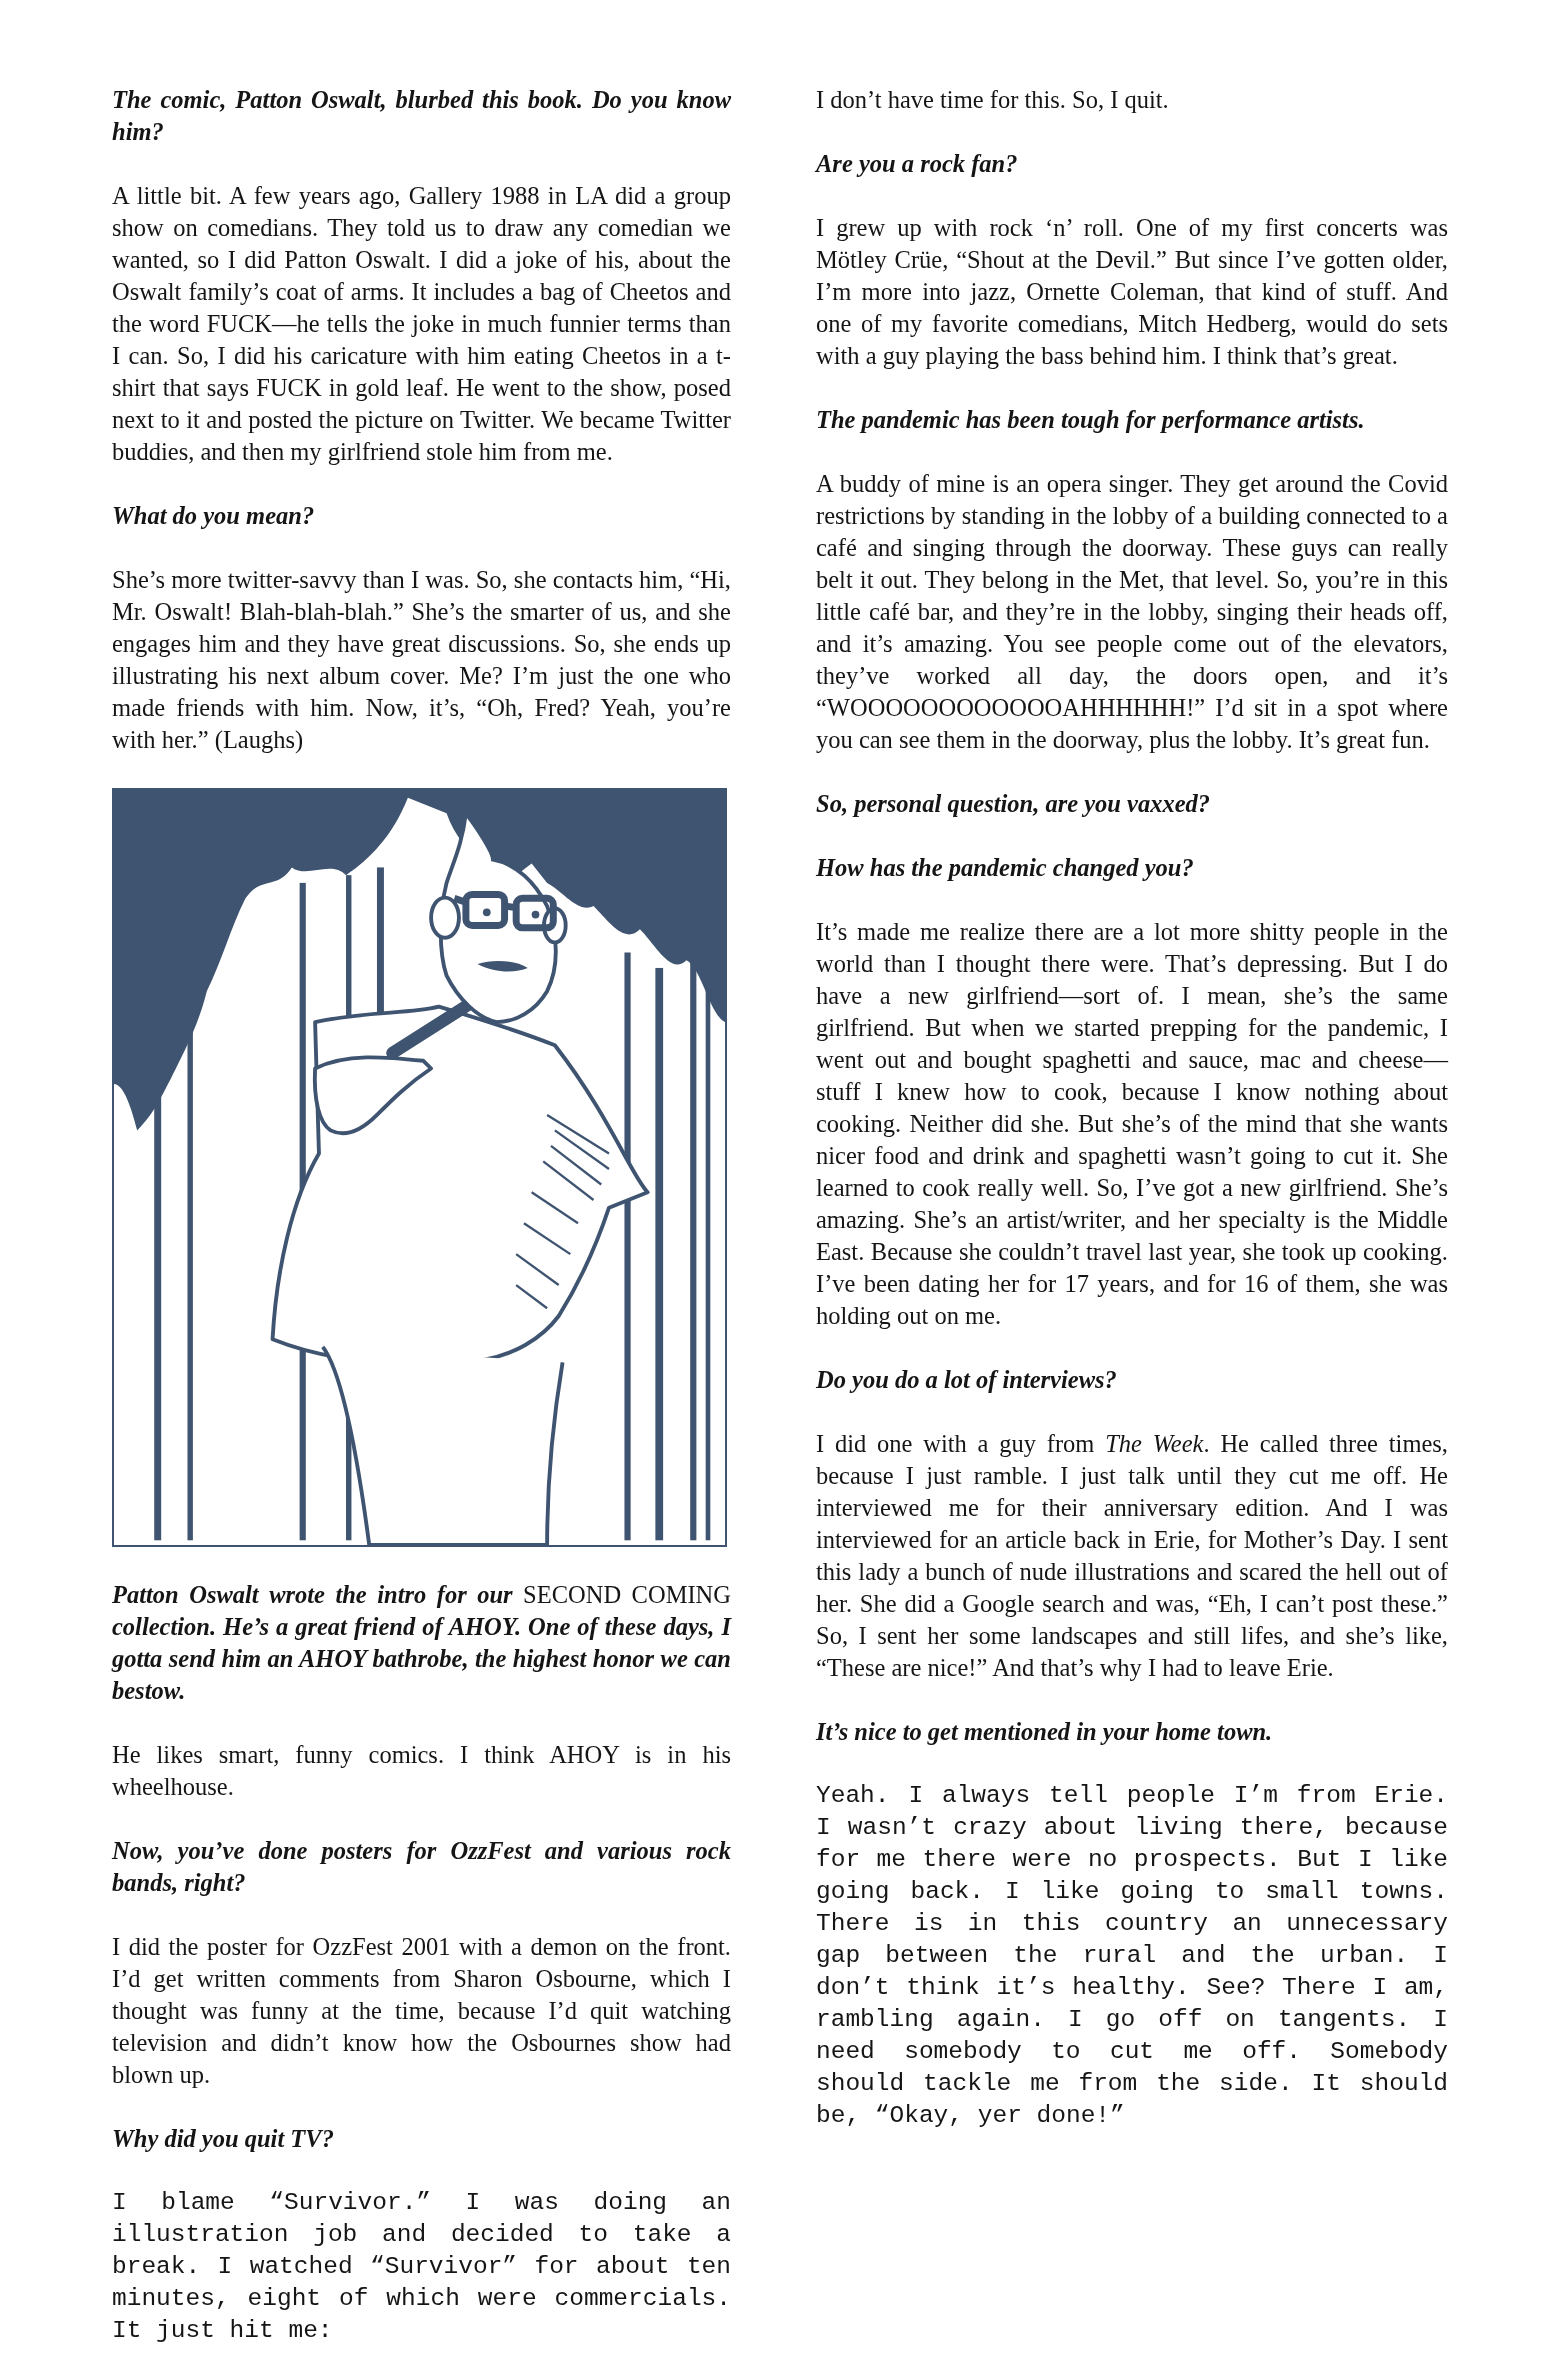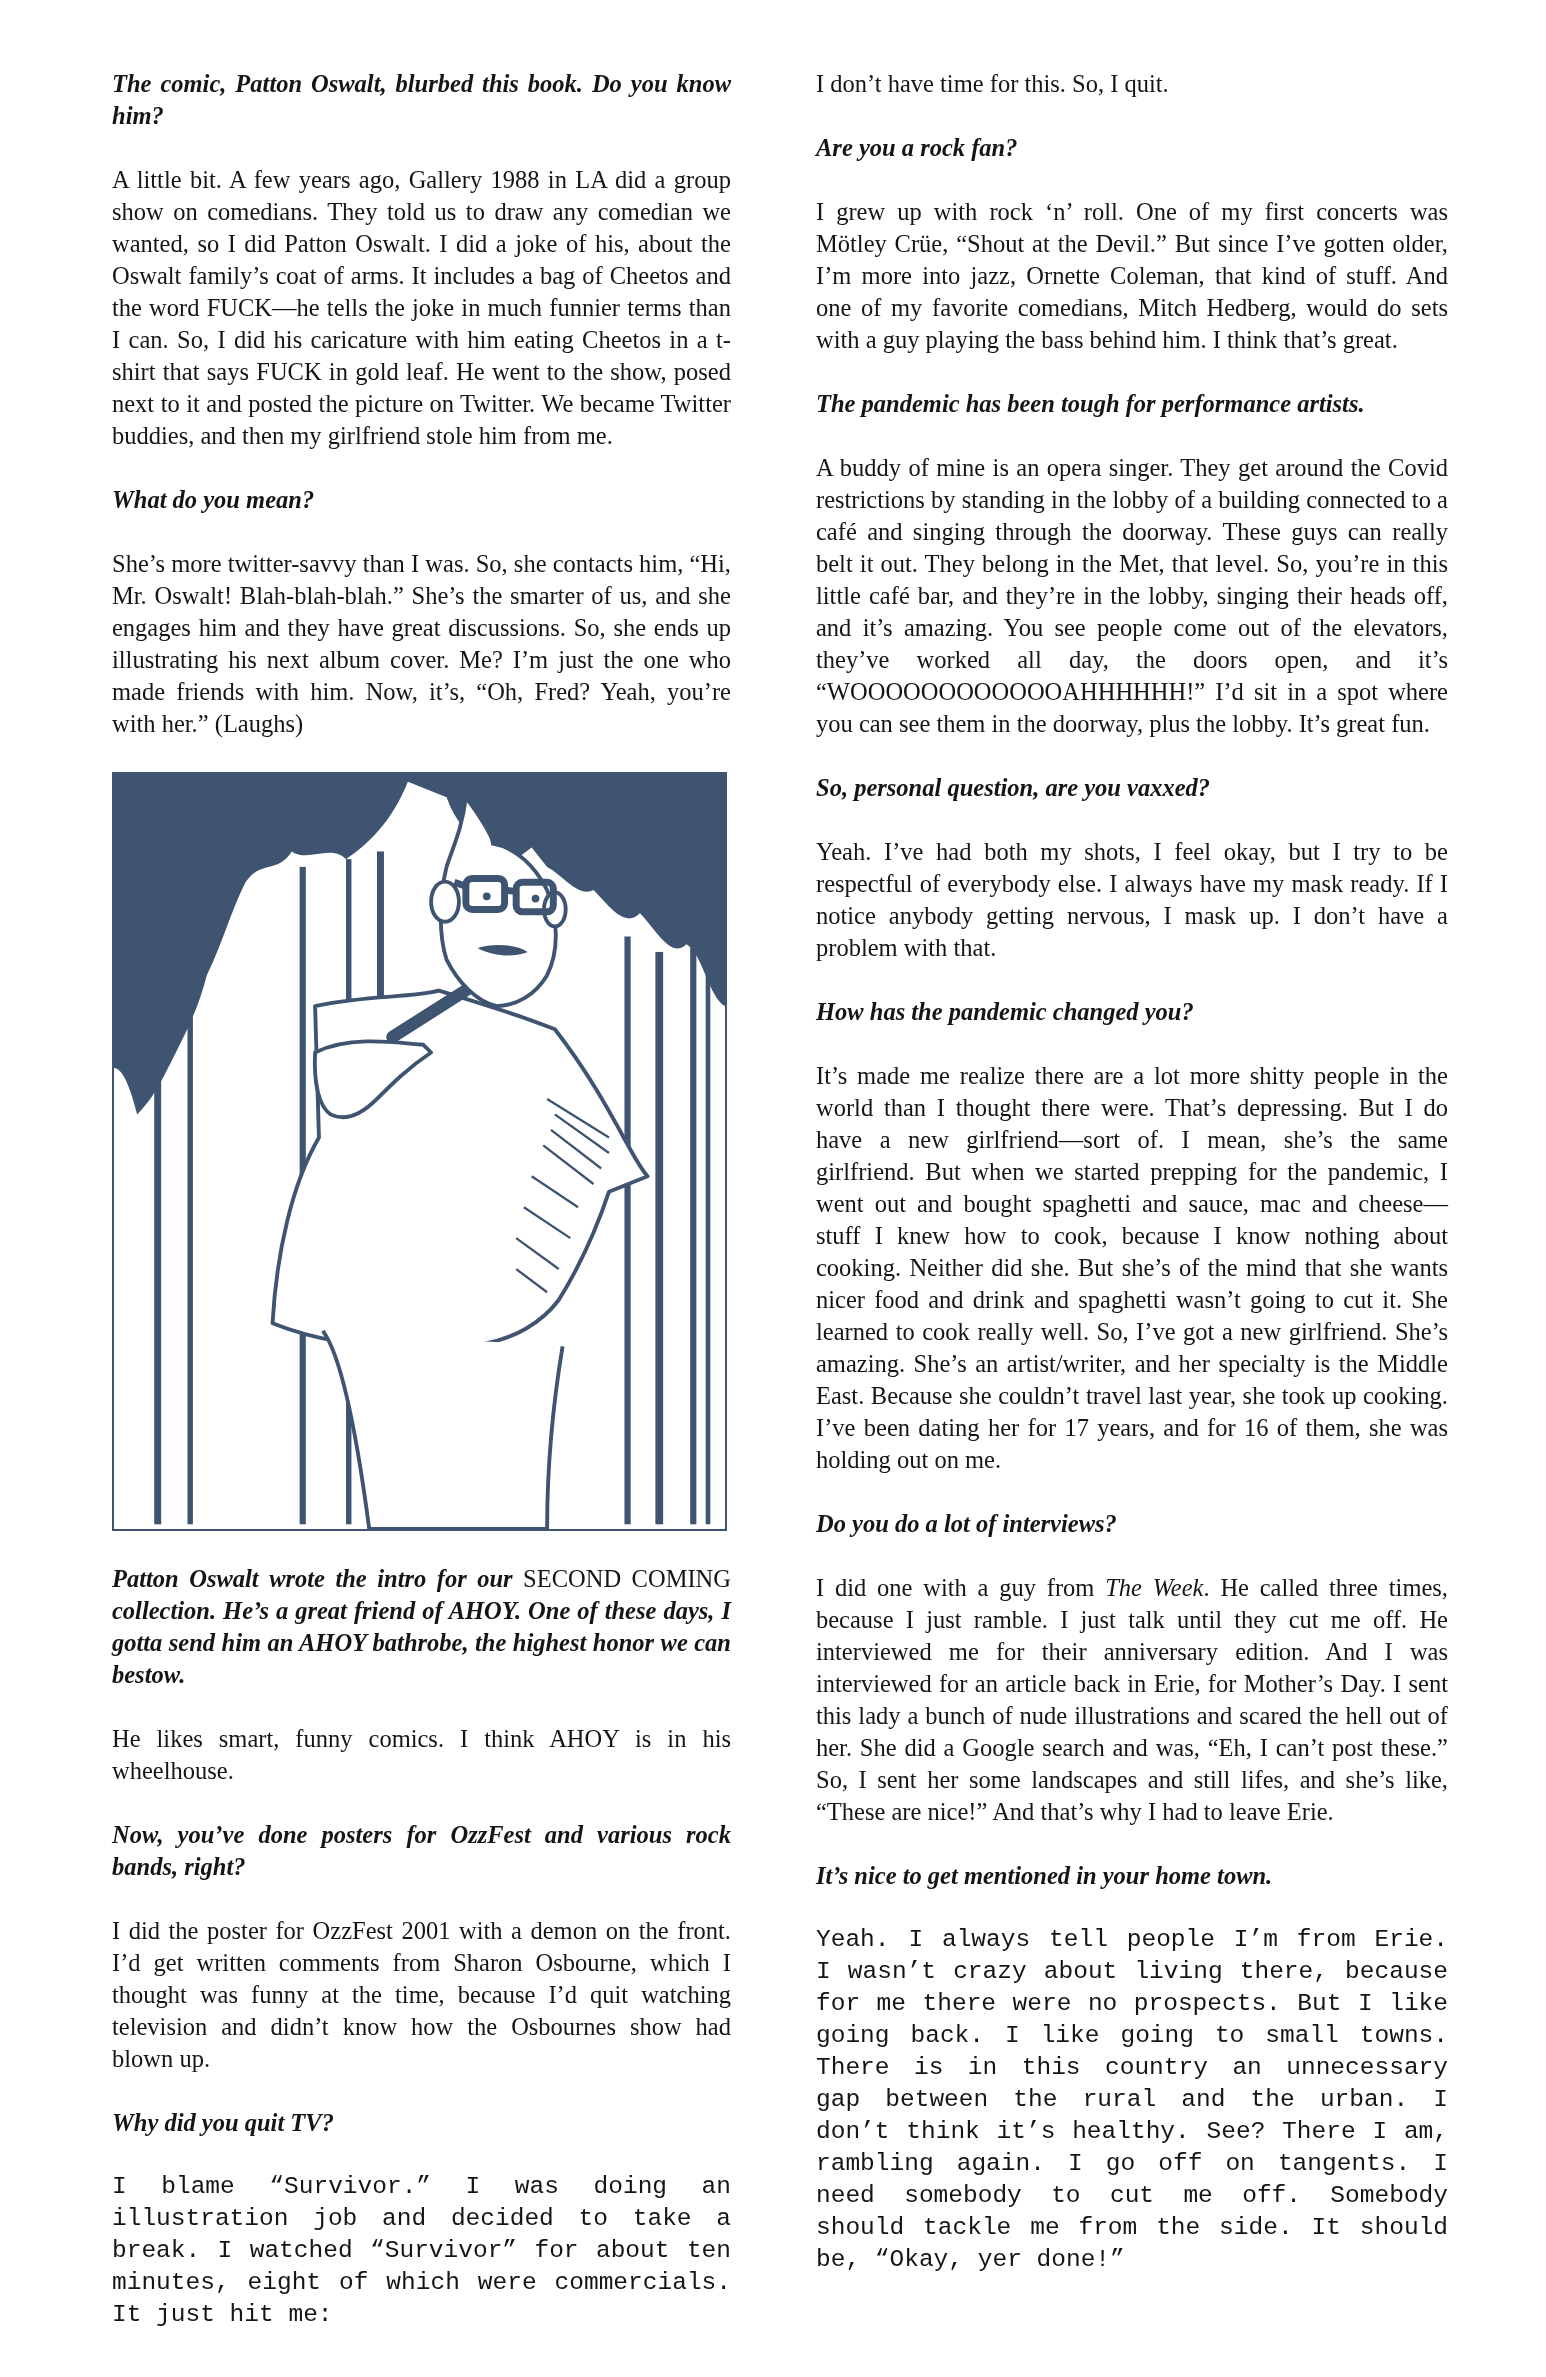--- a/index.html
+++ b/index.html
@@ -1,17 +1,17 @@
 <!DOCTYPE html>
 <html style="font-size:12.4px"><head>
 <meta charset="utf-8">
 <style>
   html, body { margin: 0; padding: 0; background: #ffffff; }
   body { width: 1547px; height: 2377px; position: relative; overflow: hidden; }
-  .page { position: absolute; left: 0; top: 0; width: 1547px; height: 1825px; background: #fff; }
+  .page { position: absolute; left: 0; top: 16px; width: 1547px; height: 1825px; background: #fff; }
   .col { position: absolute; top: 68px; font-family: "Liberation Serif", "DejaVu Serif", serif; color: #151515; font-size: 24.5px; line-height: 32px; }
   .col-left { left: 112px; width: 619px; }
   .col-right { left: 816px; width: 632px; }
   .col p { margin: 0 0 32px 0; text-align: justify; hyphens: none; }
   .col p.q { font-style: italic; font-weight: bold; }
   .col p.last { margin-bottom: 0; font-family: Liberation Mono, monospace; }
   .roman { font-style: normal; font-weight: normal; }
   .ital { font-style: italic; margin-top: 20px; }
   .panel { position: relative; width: 615px; height: 759px; margin: 0 0 32px 0; border: 2.3px solid #3f5470; box-sizing: border-box; overflow: hidden; background: #fff; }
   .panel svg { display: block; width: 100%; height: 100%; }
@@ -92,21 +92,20 @@
     <p class="last">I blame “Survivor.” I was doing an illustration job and decided to take a break. I watched “Survivor” for about ten minutes, eight of which were commercials. It just hit me:</p>
   </div>
 
   <div class="col col-right">
     <p>I don’t have time for this. So, I quit.</p>
     <p class="q">Are you a rock fan?</p>
     <p>I grew up with rock ‘n’ roll. One of my first concerts was Mötley Crüe, “Shout at the Devil.” But since I’ve gotten older, I’m more into jazz, Ornette Coleman, that kind of stuff. And one of my favorite comedians, Mitch Hedberg, would do sets with a guy playing the bass behind him. I think that’s great.</p>
     <p class="q">The pandemic has been tough for performance artists.</p>
     <p>A buddy of mine is an opera singer. They get around the Covid restrictions by standing in the lobby of a building connected to a café and singing through the doorway. These guys can really belt it out. They belong in the Met, that level. So, you’re in this little café bar, and they’re in the lobby, singing their heads off, and it’s amazing. You see people come out of the elevators, they’ve worked all day, the doors open, and it’s “WOOOOOOOOOOOOAHHHHHH!” I’d sit in a spot where you can see them in the doorway, plus the lobby. It’s great fun.</p>
     <p class="q">So, personal question, are you vaxxed?</p>
-    <p>Yeah. I’ve had both my shots, I feel okay, but I try to be respectful of everybody else. I always have my mask ready. If I notice anybody getting nervous, I mask up. I don’t have a problem with that.</p>
     <p class="q">How has the pandemic changed you?</p>
     <p>It’s made me realize there are a lot more shitty people in the world than I thought there were. That’s depressing. But I do have a new girlfriend—sort of. I mean, she’s the same girlfriend. But when we started prepping for the pandemic, I went out and bought spaghetti and sauce, mac and cheese—stuff I knew how to cook, because I know nothing about cooking. Neither did she. But she’s of the mind that she wants nicer food and drink and spaghetti wasn’t going to cut it. She learned to cook really well. So, I’ve got a new girlfriend. She’s amazing. She’s an artist/writer, and her specialty is the Middle East. Because she couldn’t travel last year, she took up cooking. I’ve been dating her for 17 years, and for 16 of them, she was holding out on me.</p>
     <p class="q">Do you do a lot of interviews?</p>
     <p><span>I did one with a guy from </span><span class="ital">The Week</span><span>. He called three times, because I just ramble. I just talk until they cut me off. He interviewed me for their anniversary edition. And I was interviewed for an article back in Erie, for Mother’s Day. I sent this lady a bunch of nude illustrations and scared the hell out of her. She did a Google search and was, “Eh, I can’t post these.” So, I sent her some landscapes and still lifes, and she’s like, “These are nice!” And that’s why I had to leave Erie.</span></p>
     <p class="q">It’s nice to get mentioned in your home town.</p>
     <p class="last">Yeah. I always tell people I’m from Erie. I wasn’t crazy about living there, because for me there were no prospects. But I like going back. I like going to small towns. There is in this country an unnecessary gap between the rural and the urban. I don’t think it’s healthy. See? There I am, rambling again. I go off on tangents. I need somebody to cut me off. Somebody should tackle me from the side. It should be, “Okay, yer done!”</p>
   </div>
 
 </div>
 

